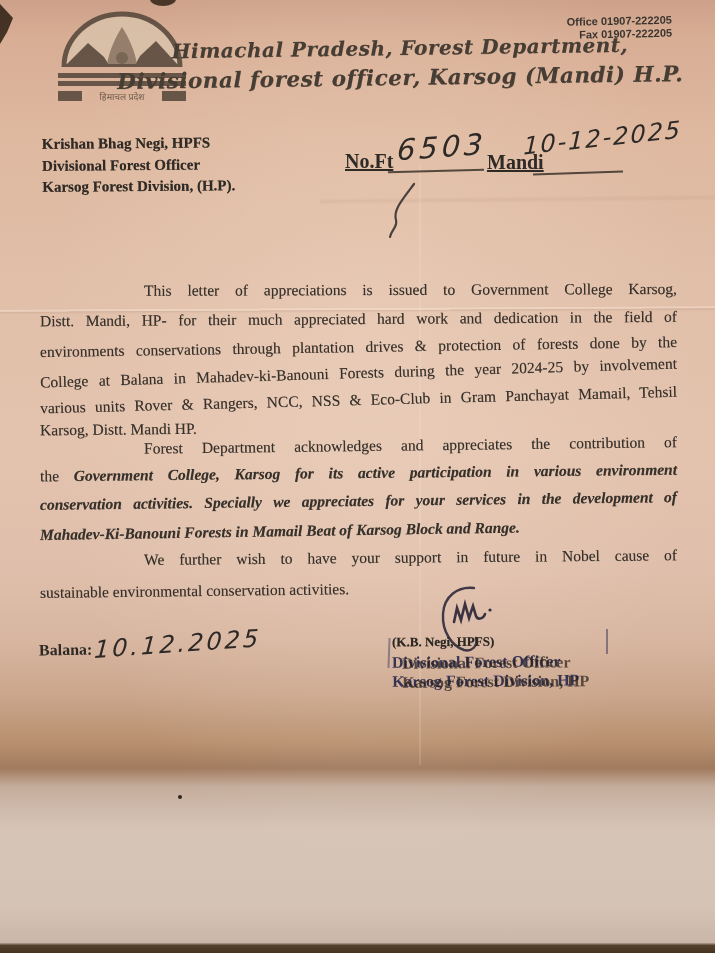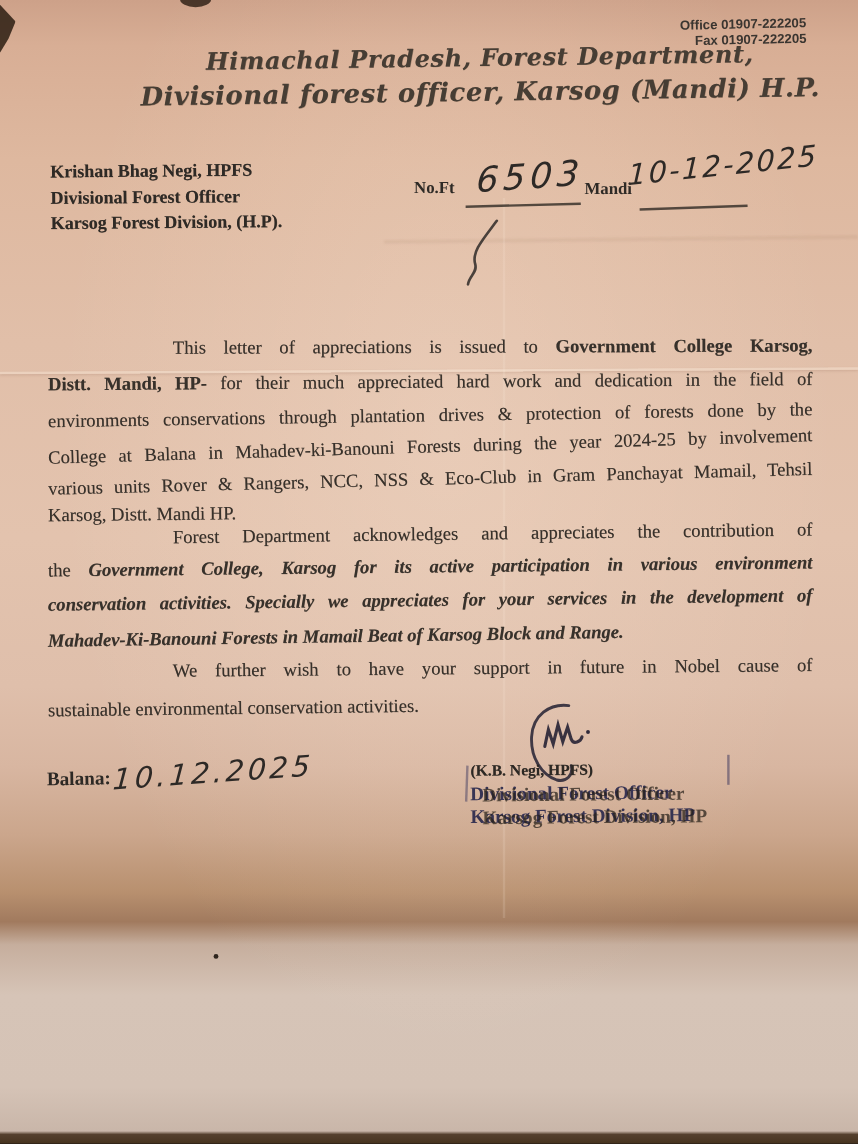--- a/index.html
+++ b/index.html
@@ -39,21 +39,21 @@
     color:#463d34; transform:rotate(-0.8deg);
     text-shadow:0.3px 0.3px 0.4px rgba(60,45,30,0.4); }
   .script-l1 { font-size:20px; letter-spacing:0.5px; }
   .script-l2 { font-size:21.5px; letter-spacing:0.5px; margin-top:5px; }
 
   .sender { left:42px; top:133px; font-size:15px; font-weight:700;
     line-height:21.5px; color:#2e2a26; transform:rotate(-0.5deg);
     text-shadow:0.2px 0.2px 0.3px rgba(40,30,20,0.5); }
 
   .ref { left:345px; top:138px; width:360px; height:100px; }
-  .ref-label { position:absolute; font-size:14px; font-weight:700; color:#2e2a26; }
+  .ref-label { position:absolute; font-size:20px; font-weight:700; color:#2e2a26;text-decoration:underline; }
   .no-label { left:0; top:12px; }
   .dated-label { left:142px; top:13px; }
   .uline { position:absolute; height:2px; background:#3a332c; opacity:0.85; }
   .uline1 { left:43px; top:32px; width:96px; transform:rotate(-1.5deg); }
   .uline2 { left:188px; top:34px; width:90px; transform:rotate(-2deg); }
   .hand { font-family:"DejaVu Sans", sans-serif; font-style:italic;
     color:#2d2926; white-space:nowrap; }
   .hand-no { position:absolute; left:52px; top:-8px; font-size:29px;
     letter-spacing:4px; transform:rotate(-4deg) skewX(-8deg); }
   .hand-dated { position:absolute; left:178px; top:-14px; font-size:24px;
@@ -65,21 +65,21 @@
     text-decoration:underline; text-underline-offset:4px;
     text-decoration-thickness:2px;
     text-shadow:0.2px 0.2px 0.3px rgba(40,30,20,0.55); }
 
   .line { position:absolute; left:40px; width:637px;
     font-size:15.5px; line-height:20px; color:#37312b; white-space:nowrap;
     text-shadow:0.2px 0.2px 0.3px rgba(50,40,30,0.45); }
   .jl { white-space:normal; text-align:justify; text-align-last:justify; }
   .ind { padding-left:104px; box-sizing:border-box; }
   .bi { font-weight:700; font-style:italic; }
-  .bd { font-weight:700; }
+  .bd { font-weight:400; }
 
   .foot-dated-label { left:39px; top:641px; font-size:16px; font-weight:700;
     color:#2d2925; transform:rotate(-1deg); }
   .foot-dated-value { left:94px; top:630px; font-size:24px; letter-spacing:3px;
     transform:rotate(-4deg) skewX(-8deg); }
 
   .sign-name { left:392px; top:634px; font-size:13px; font-weight:700;
     color:#2c2824; transform:rotate(-0.4deg);
     text-shadow:0.2px 0.2px 0.3px rgba(40,30,20,0.5); }
   .stamp { line-height:18.5px; font-size:16px; font-weight:700;
@@ -97,20 +97,35 @@
 
 <div class="page">
 
   <div class="abs crease-h1"></div>
   <div class="abs crease-h2"></div>
   <div class="abs crease-v"></div>
   <div class="abs corner-wedge"></div>
   <div class="abs top-notch"></div>
   <div class="abs speck"></div>
 
+  <div class="abs" style="left:56px; top:7px; width:132px; height:100px; opacity:0.82;">
+    <svg width="132" height="100" viewBox="0 0 132 100">
+      <path d="M8,60 A58,53 0 0 1 124,60" fill="#d9c3ab" stroke="#4e4136" stroke-width="5"></path>
+      <path d="M10,58 L32,36 L48,50 L53,58 Z" fill="#4e4136"></path>
+      <path d="M122,58 L100,34 L84,49 L79,58 Z" fill="#4e4136"></path>
+      <path d="M66,20 C59,31 53,44 51,58 L81,58 C79,44 73,31 66,20 Z" fill="#6b5b4b" opacity="0.75"></path>
+      <circle cx="66" cy="51" r="6" fill="#4e4136" opacity="0.6"></circle>
+      <rect x="8" y="57" width="116" height="3" fill="#4e4136"></rect>
+      <rect x="2" y="66" width="128" height="5" fill="#4e4136"></rect>
+      <rect x="2" y="74" width="128" height="5" fill="#4e4136"></rect>
+      <rect x="2" y="84" width="24" height="10" fill="#4e4136"></rect>
+      <rect x="106" y="84" width="24" height="10" fill="#4e4136"></rect>
+      <text x="66" y="93" text-anchor="middle" font-size="9" fill="#4e4136">हिमाचल प्रदेश</text>
+    </svg>
+  </div>
 
   <div class="abs phone-block">
     <div>Office 01907-222205</div>
     <div>Fax 01907-222205</div>
   </div>
 
   <div class="abs script-head">
     <div class="script-l1">Himachal Pradesh, Forest Department,</div>
     <div class="script-l2">Divisional forest officer, Karsog (Mandi) H.P.</div>
   </div>

